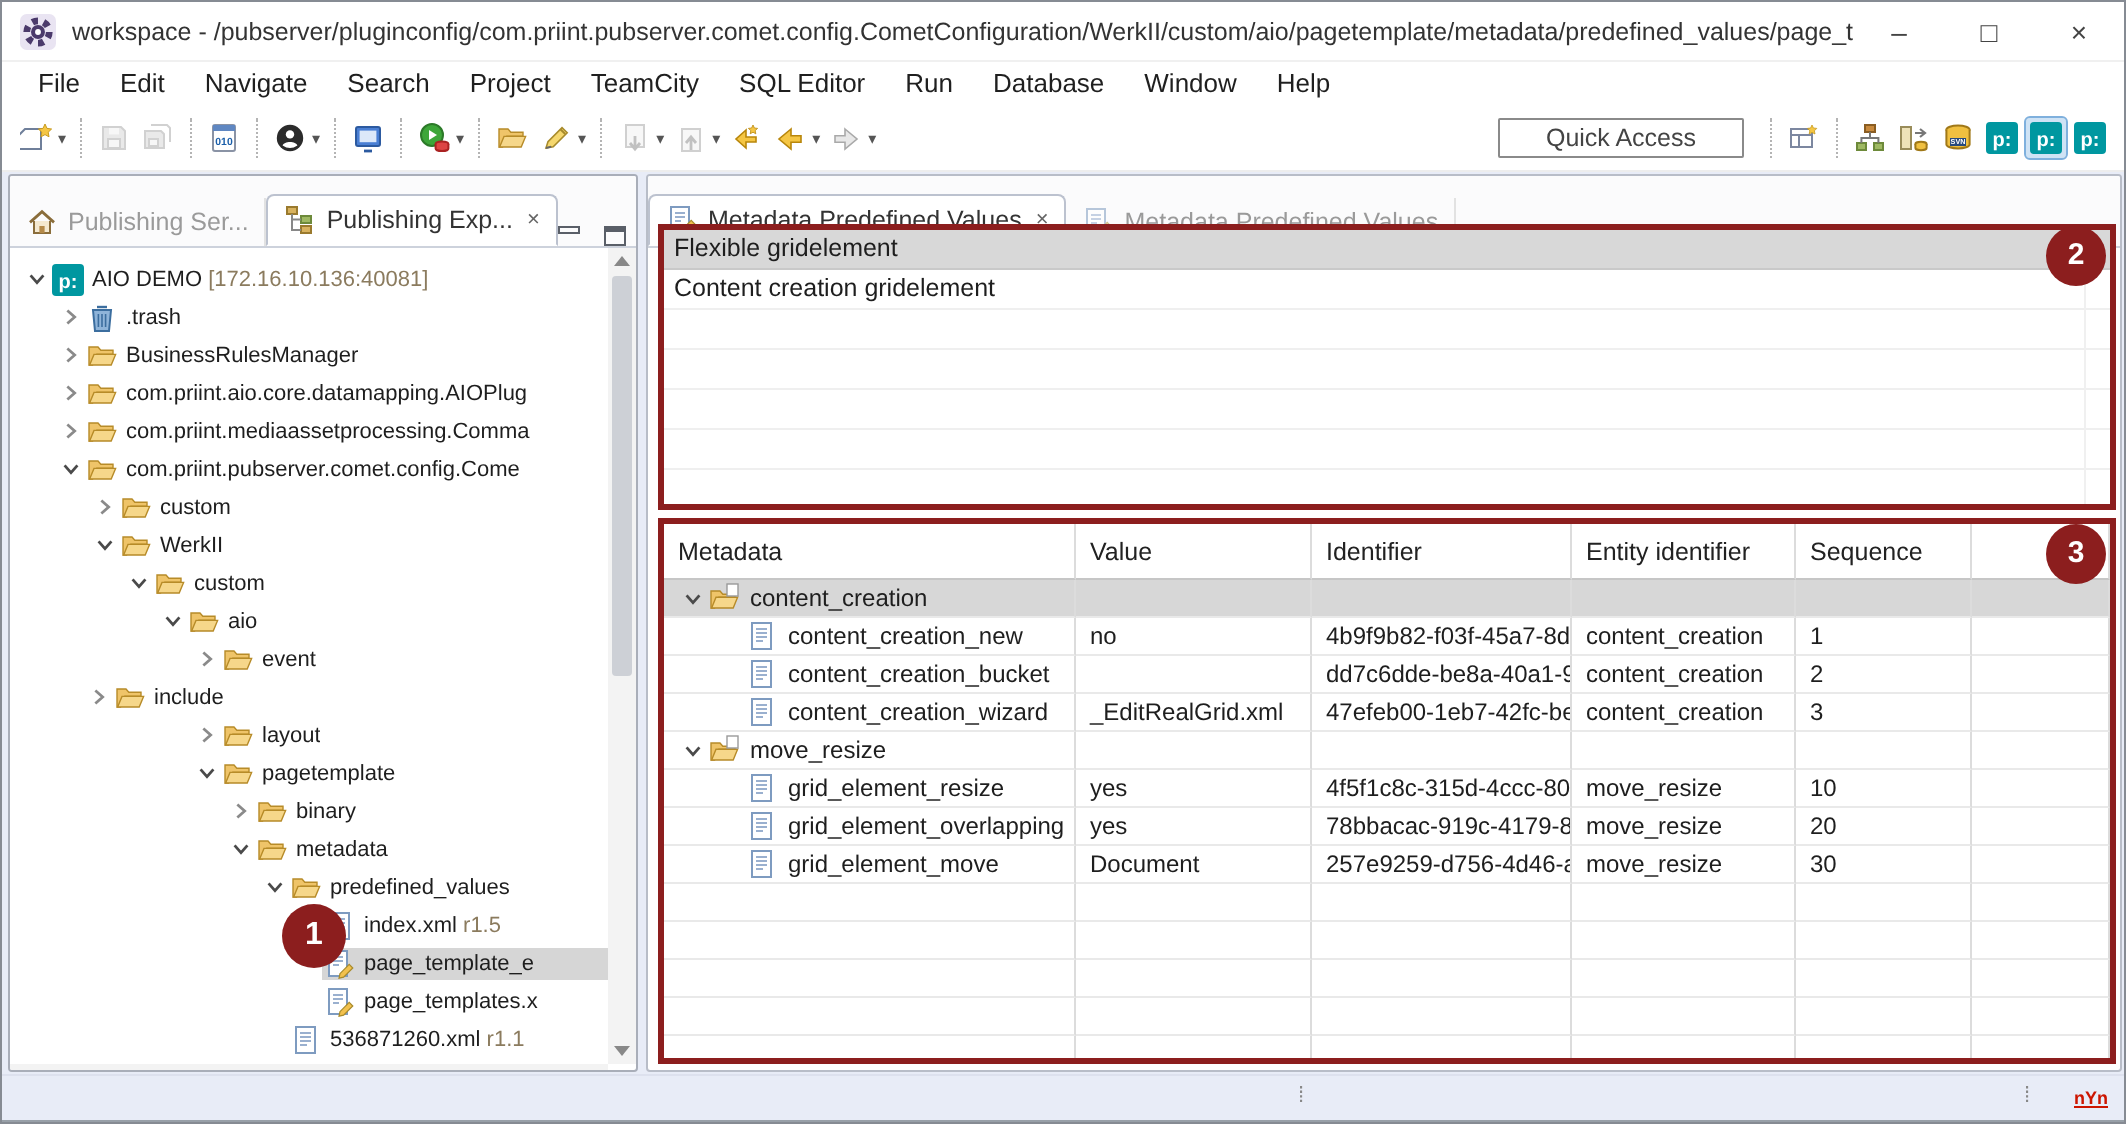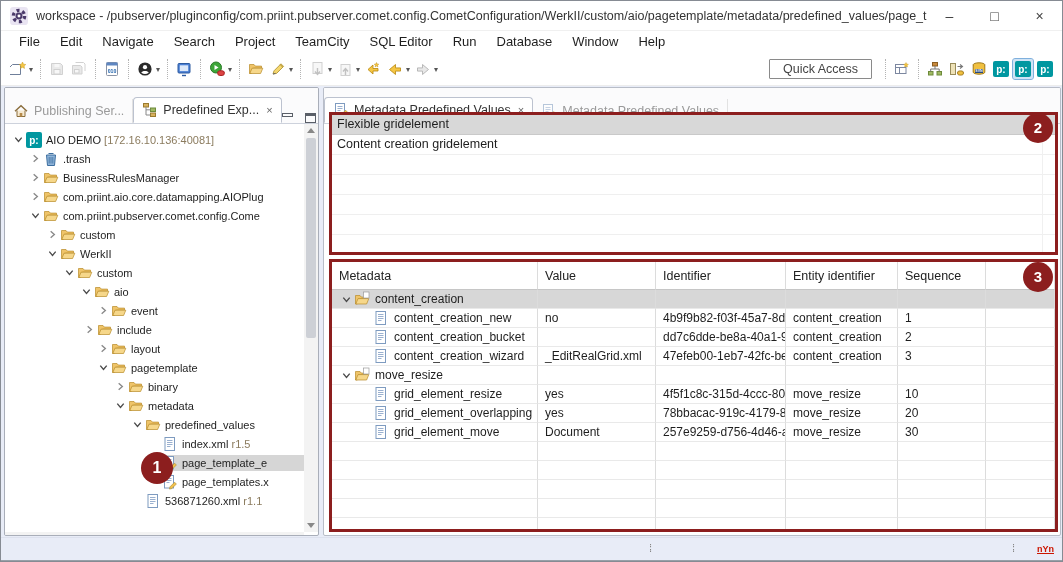--- a/index.html
+++ b/index.html
@@ -14,21 +14,21 @@
   .menubar{position:absolute;left:0;top:30px;width:100%;height:22px;background:#fff;display:flex;align-items:center;padding-left:8px;box-sizing:border-box;}
   .mitem{font-size:13px;color:#1f1f1f;padding:0 10px;height:22px;line-height:22px;}
   
   .toolbar{position:absolute;left:0;top:52px;width:100%;height:33px;background:#fff;display:flex;align-items:center;padding:0 6px;box-sizing:border-box;border-bottom:1px solid #ededed;}
   .ticon{width:20px;height:20px;display:inline-flex;align-items:center;justify-content:center;margin:0 1px;}
   .ticon svg{width:16px;height:16px;}
   .dis{filter:grayscale(1);opacity:.45;}
   .caret{font-size:8px;color:#555;margin:0 2px 0 0;}
   .tsep{border-left:1px dotted #b4b4b4;height:20px;margin:0 5px;}
   .tspacer{flex:1;}
-  .qa{border:1px solid #8a8a8a;border-radius:1px;font-size:12.5px;color:#444;padding:2px 13px;margin-right:8px;background:#fff;}
+  .qa{border:1px solid #8a8a8a;border-radius:1px;font-size:12.5px;color:#444;padding:2px 23px;margin-right:8px;background:#fff;}
   .psel{background:#cfe3f5;outline:1px solid #7fb0dd;border-radius:2px;}
   
   .workspace{position:absolute;left:0;top:85px;width:1063px;height:451px;background:#e8ecf7;}
   .panel{position:absolute;background:#fff;border:1px solid #a9aeb9;border-radius:2px;box-sizing:border-box;overflow:hidden;}
   .tabbar{height:36px;display:flex;align-items:flex-end;background:#fbfbfc;border-bottom:1px solid #cdd2dc;box-sizing:border-box;}
   .tab{display:flex;align-items:center;height:24px;padding:0 8px;font-size:12.5px;color:#333;white-space:nowrap;border-right:1px solid #e2e2e2;}
   .tab.active{background:#fff;border:1px solid #bcc2cf;border-bottom:1px solid #fff;border-radius:4px 4px 0 0;}
   .tab.inactive{color:#9a9a9a;}
   .tab .ico{width:16px;height:16px;margin-right:5px;flex:0 0 auto;}
   .tab .x{margin-left:7px;color:#666;font-size:11px;}
@@ -279,21 +279,21 @@
             </svg>
           <span>Publishing Ser...</span>
         </div>
         <div class="tab active">
           <svg class="ico" viewBox="0 0 16 16">
               <rect x="1.5" y="1.5" width="5" height="3.5" fill="#d8b25e" stroke="#9a7a2e"></rect>
               <rect x="8.5" y="6" width="5" height="3.5" fill="#9fb963" stroke="#6d8a3a"></rect>
               <rect x="8.5" y="11" width="5" height="3.5" fill="#d8b25e" stroke="#9a7a2e"></rect>
               <path d="M4 5v8h4.5M4 7.8h4.5" fill="none" stroke="#888"></path>
             </svg>
-          <span>Predefined Exp...</span>
+          <span>Publishing Exp...</span>
           <span class="x">×</span>
         </div>
         <div class="pcontrols">
           <span class="pmin"></span>
           <span class="pmax"></span>
         </div>
       </div>
       <div class="treewrap">
         <div class="tree" id="tree">
             <div class="trow" style="padding-left:6px">
@@ -357,20 +357,36 @@
                     <path d="M1.5 3.5H6l1.4 1.6h6.1v2H5.4L3.3 12.5H1.5z" fill="#EFC469" stroke="#B78B28" stroke-width=".7"></path>
                     <path d="M4 7.2h10.8l-2.2 5.3H1.8z" fill="#F6D78A" stroke="#B78B28" stroke-width=".7"></path>
                   </svg>
                 </span>
       <span class="tlabel">com.priint.aio.core.datamapping.AIOPlug</span>
     </span>
             </div>
             <div class="trow" style="padding-left:23px">
     <span class="chev">
                 <svg width="11" height="11" viewBox="0 0 12 12">
+                  <path d="M4 2.5l4 3.5-4 3.5" fill="none" stroke="#8a8a8a" stroke-width="1.5"></path>
+                </svg>
+              </span>
+    <span class="sel">
+      <span class="ticon16">
+                  <svg viewBox="0 0 16 16">
+                    <path d="M1.5 3.5H6l1.4 1.6h6.1v2H5.4L3.3 12.5H1.5z" fill="#EFC469" stroke="#B78B28" stroke-width=".7"></path>
+                    <path d="M4 7.2h10.8l-2.2 5.3H1.8z" fill="#F6D78A" stroke="#B78B28" stroke-width=".7"></path>
+                  </svg>
+                </span>
+      <span class="tlabel">com.priint.mediaassetprocessing.Comma</span>
+    </span>
+            </div>
+            <div class="trow" style="padding-left:23px">
+    <span class="chev">
+                <svg width="11" height="11" viewBox="0 0 12 12">
                   <path d="M2.5 4l3.5 4 3.5-4" fill="none" stroke="#4a4a4a" stroke-width="1.5"></path>
                 </svg>
               </span>
     <span class="sel">
       <span class="ticon16">
                   <svg viewBox="0 0 16 16">
                     <path d="M1.5 3.5H6l1.4 1.6h6.1v2H5.4L3.3 12.5H1.5z" fill="#EFC469" stroke="#B78B28" stroke-width=".7"></path>
                     <path d="M4 7.2h10.8l-2.2 5.3H1.8z" fill="#F6D78A" stroke="#B78B28" stroke-width=".7"></path>
                   </svg>
                 </span>
@@ -450,21 +466,21 @@
     <span class="sel">
       <span class="ticon16">
                   <svg viewBox="0 0 16 16">
                     <path d="M1.5 3.5H6l1.4 1.6h6.1v2H5.4L3.3 12.5H1.5z" fill="#EFC469" stroke="#B78B28" stroke-width=".7"></path>
                     <path d="M4 7.2h10.8l-2.2 5.3H1.8z" fill="#F6D78A" stroke="#B78B28" stroke-width=".7"></path>
                   </svg>
                 </span>
       <span class="tlabel">event</span>
     </span>
             </div>
-            <div class="trow" style="padding-left:77px">
+            <div class="trow" style="padding-left:37px">
     <span class="chev">
                 <svg width="11" height="11" viewBox="0 0 12 12">
                   <path d="M4 2.5l4 3.5-4 3.5" fill="none" stroke="#8a8a8a" stroke-width="1.5"></path>
                 </svg>
               </span>
     <span class="sel">
       <span class="ticon16">
                   <svg viewBox="0 0 16 16">
                     <path d="M1.5 3.5H6l1.4 1.6h6.1v2H5.4L3.3 12.5H1.5z" fill="#EFC469" stroke="#B78B28" stroke-width=".7"></path>
                     <path d="M4 7.2h10.8l-2.2 5.3H1.8z" fill="#F6D78A" stroke="#B78B28" stroke-width=".7"></path>

